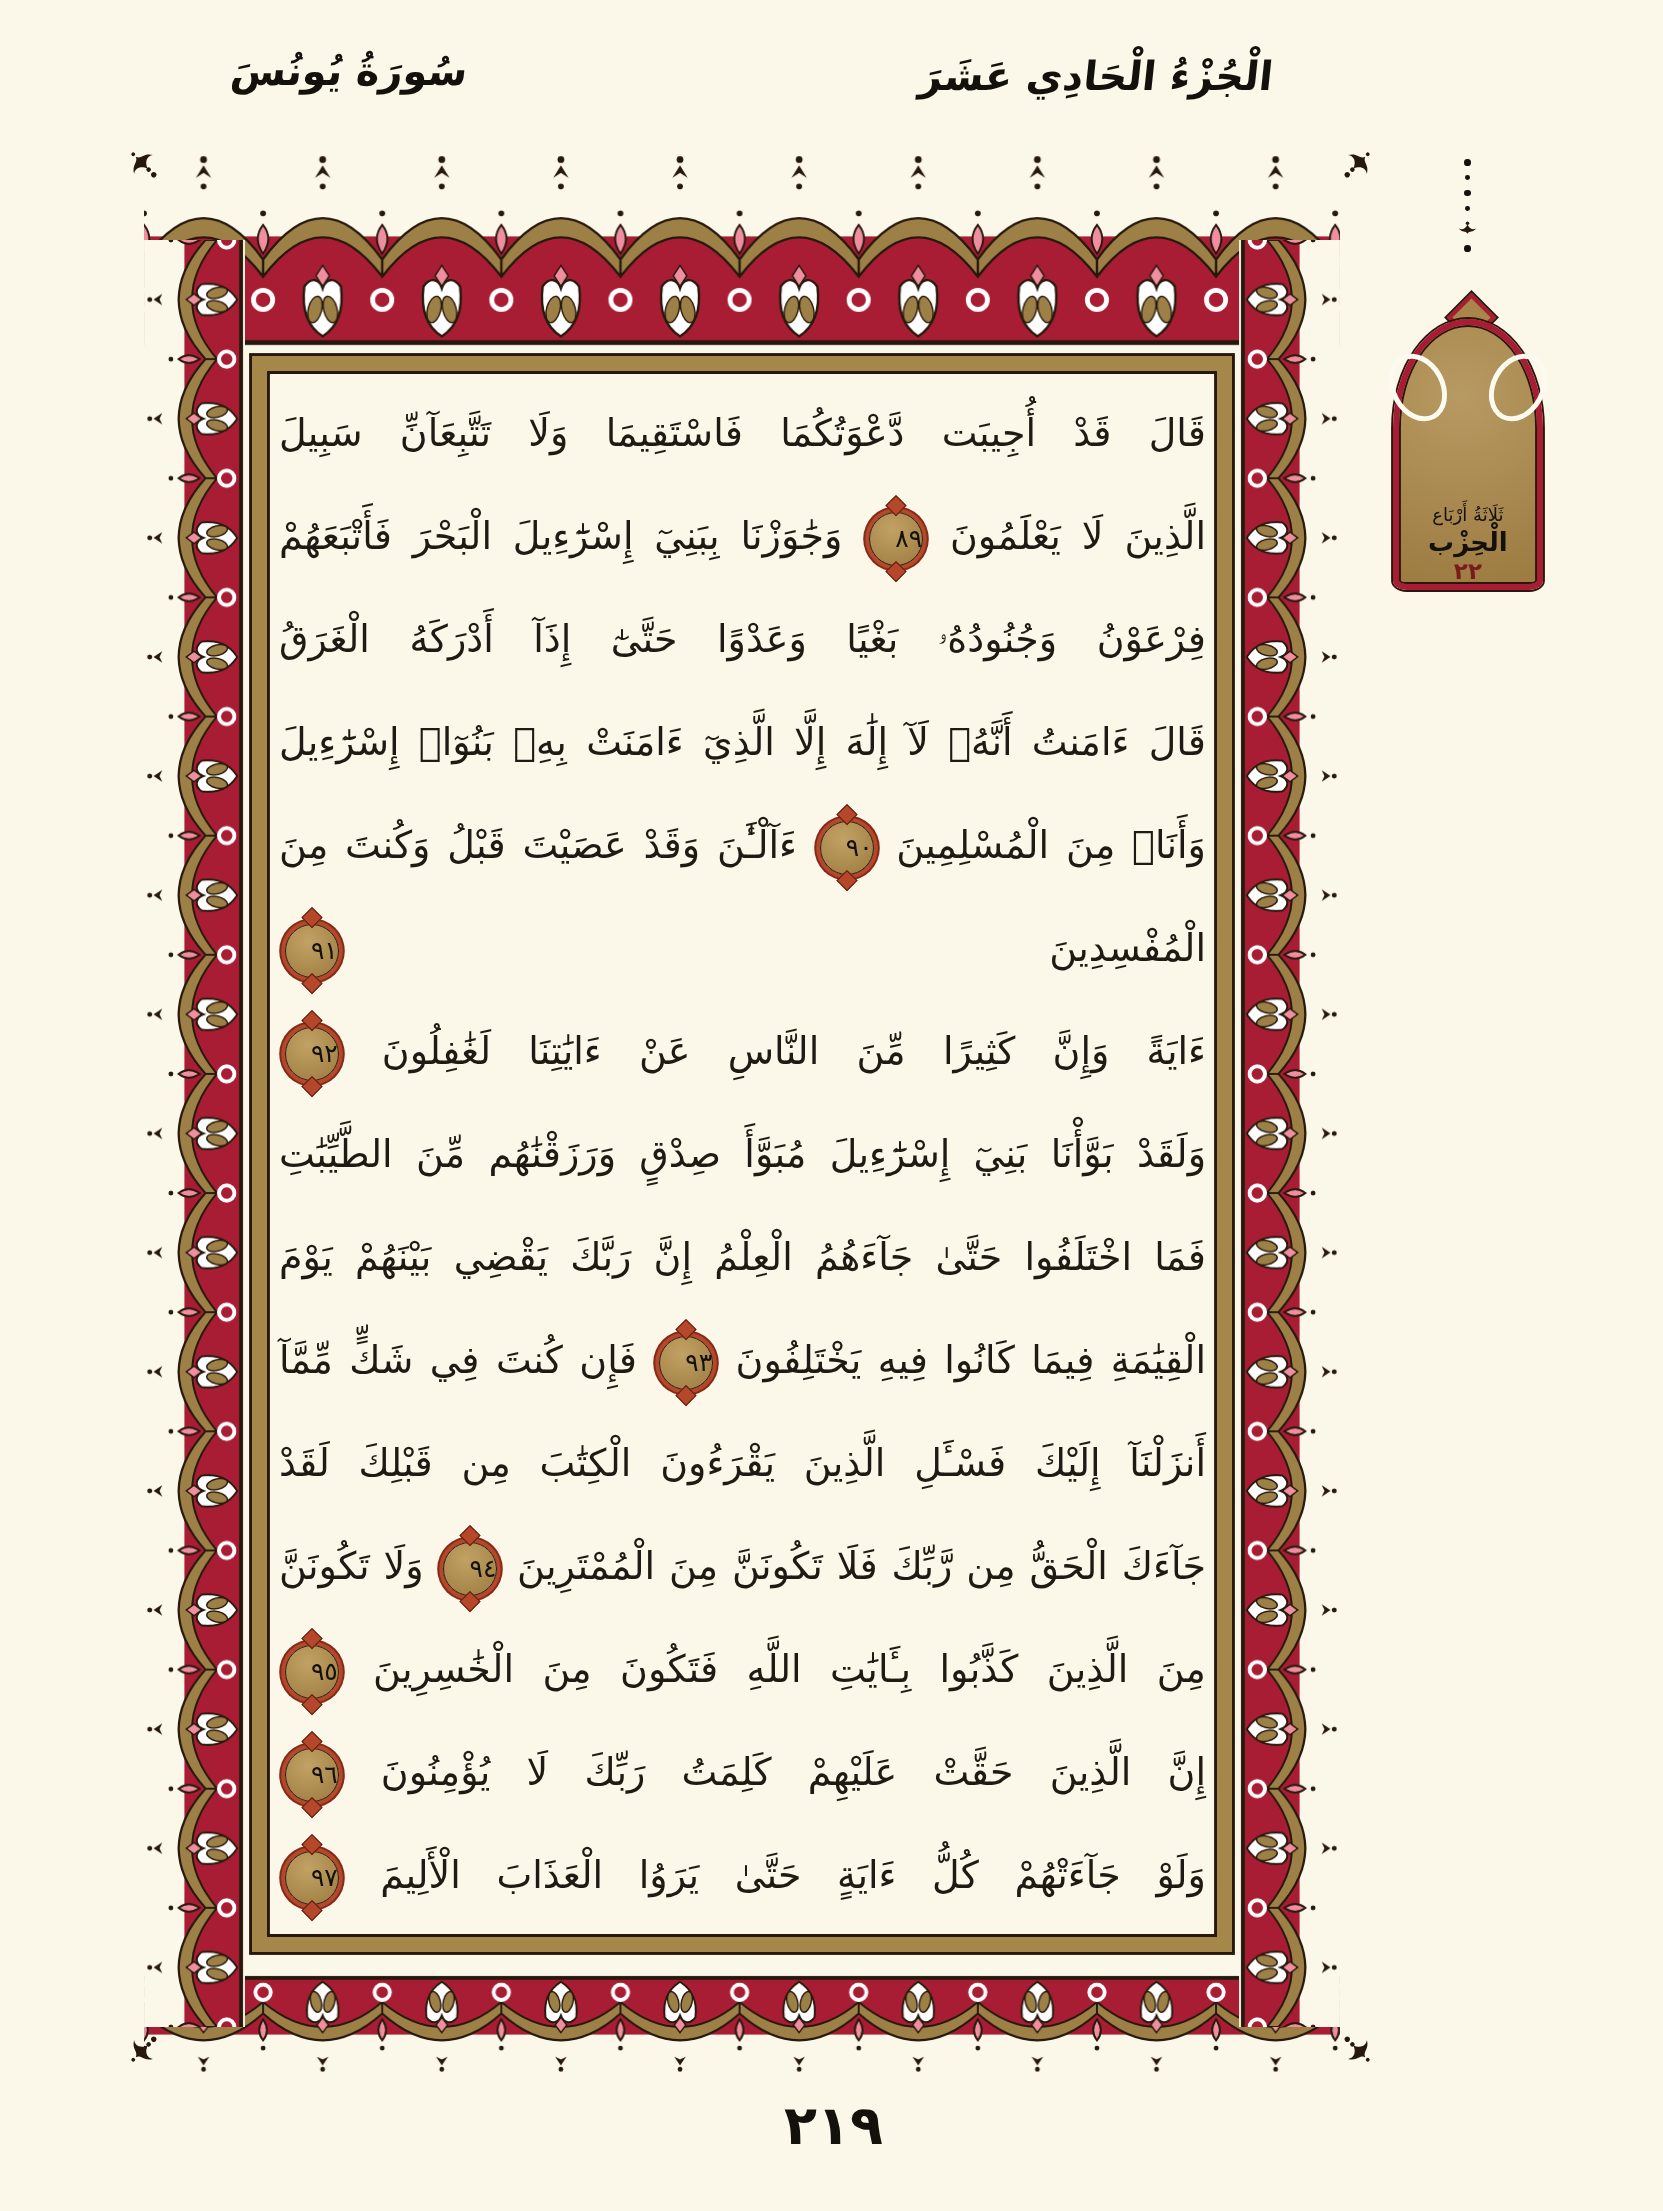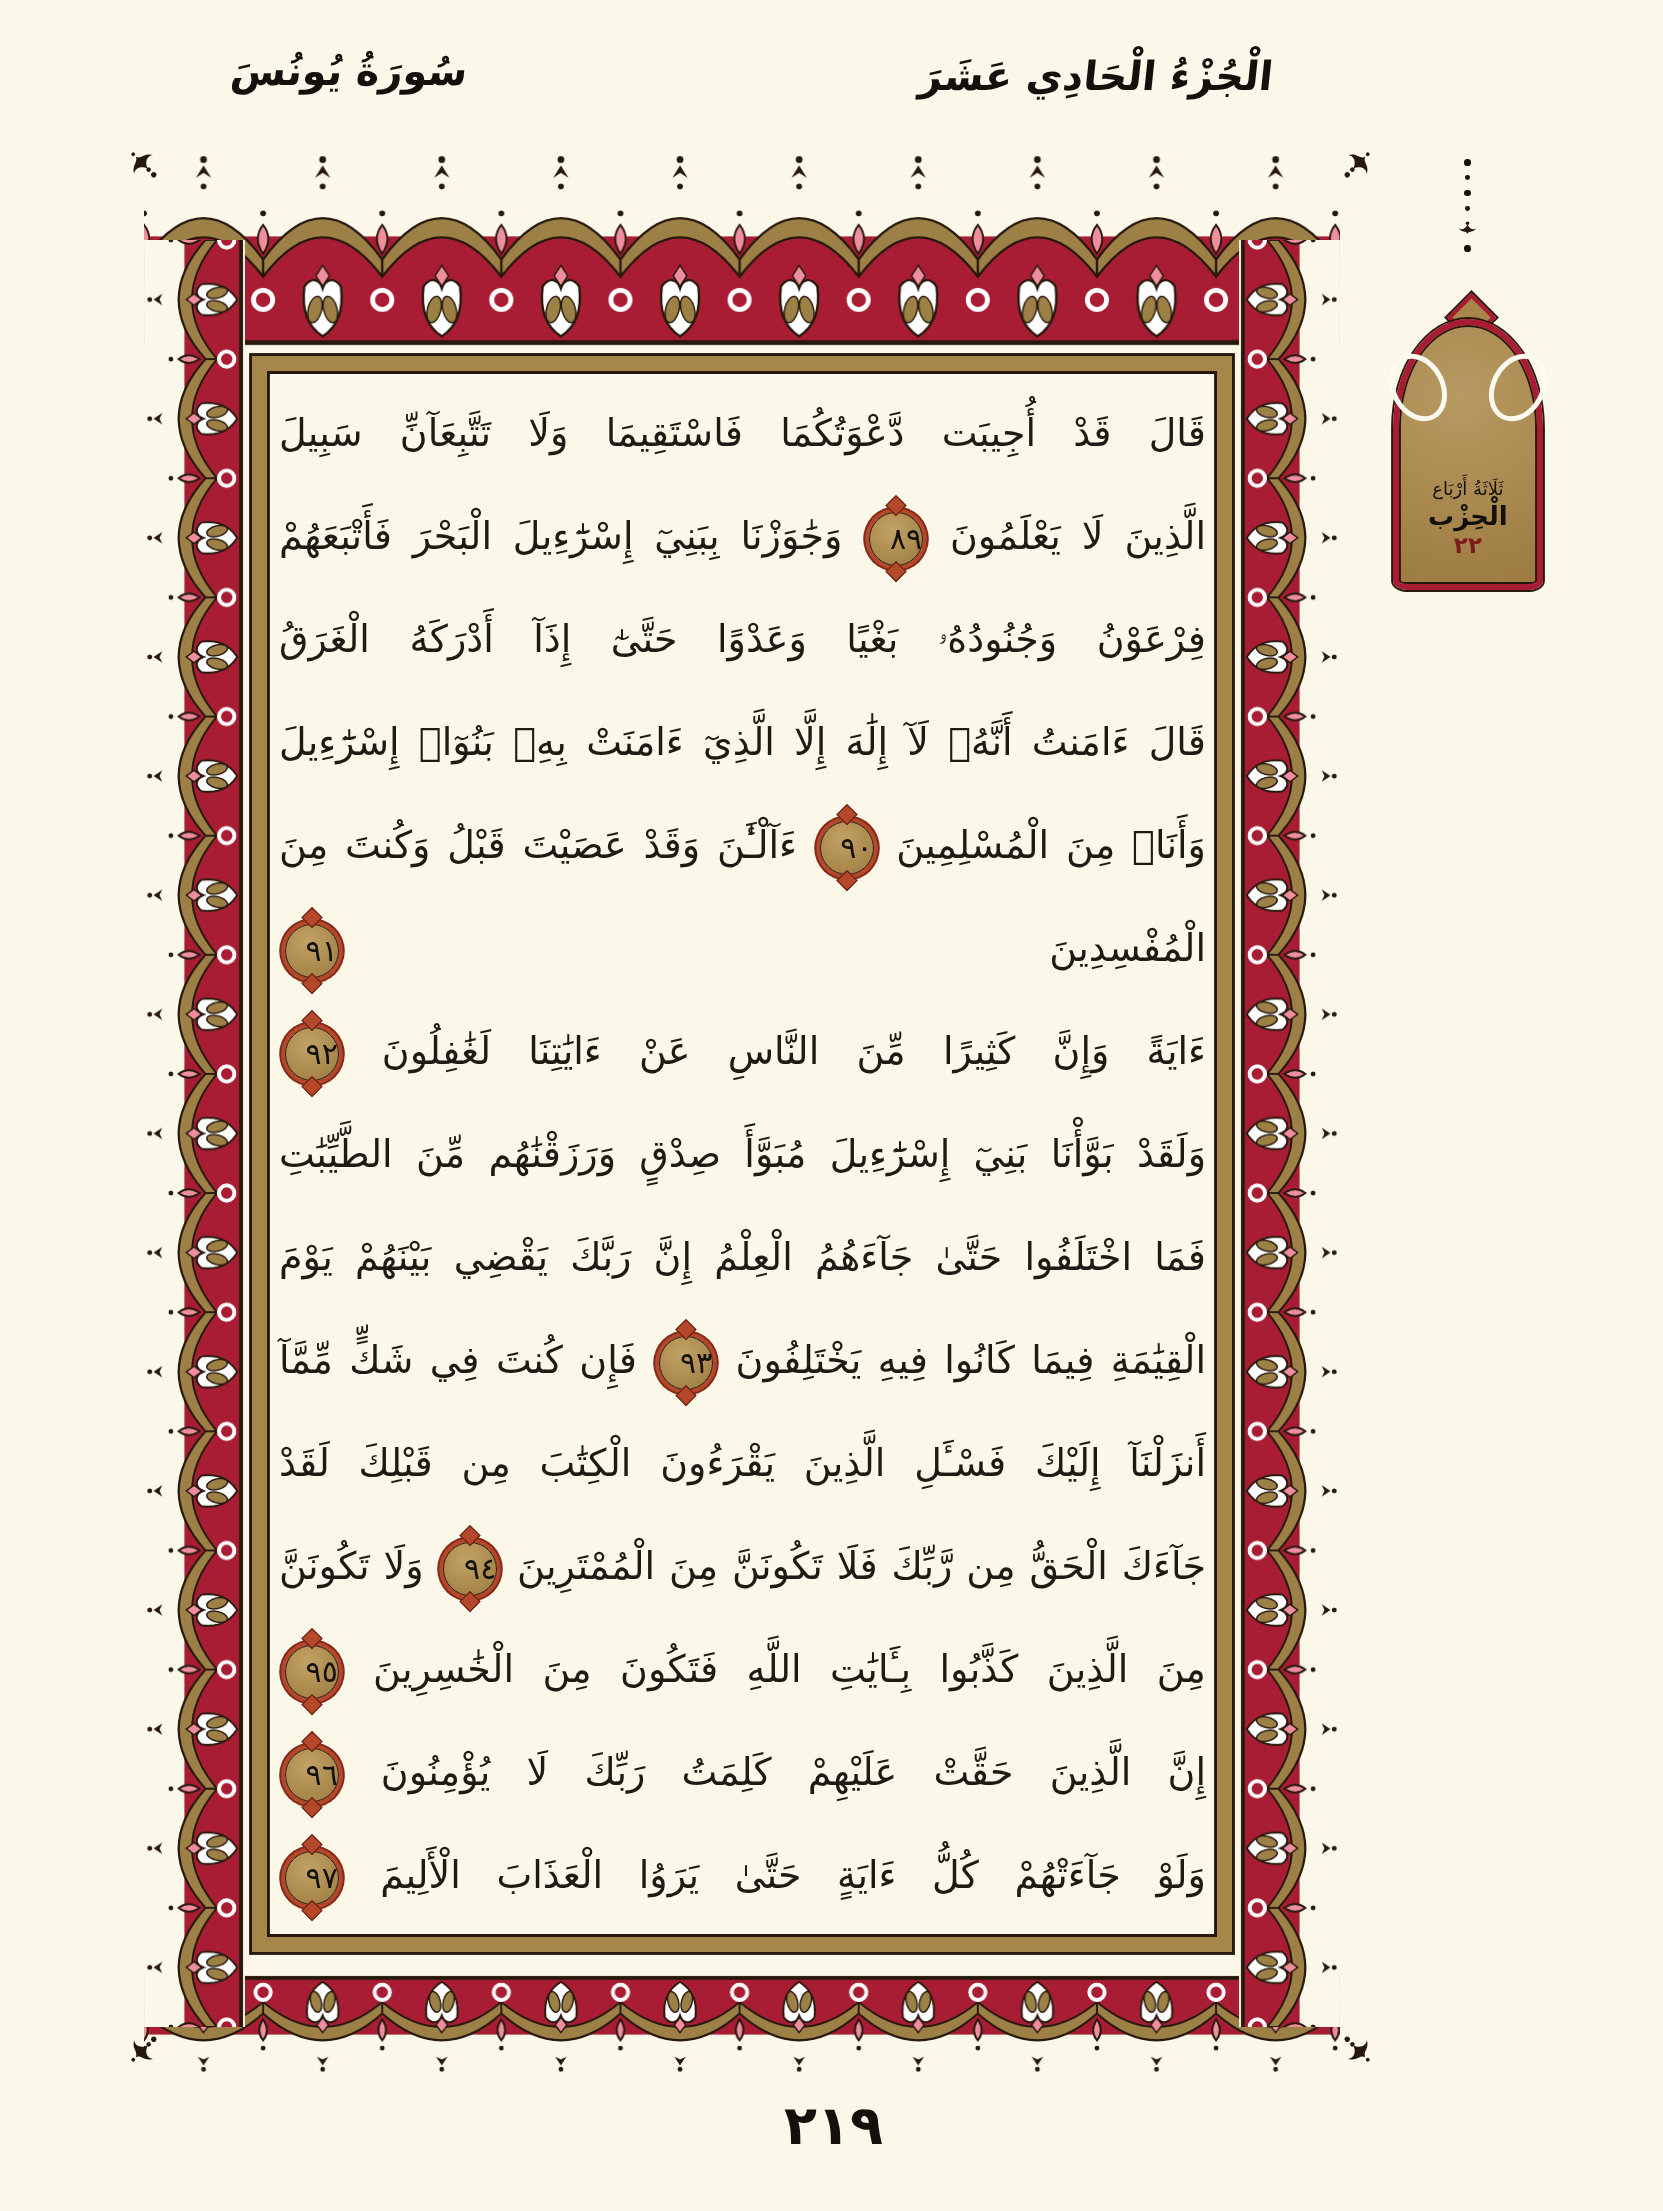--- a/index.html
+++ b/index.html
@@ -29,33 +29,33 @@
   .line .t{letter-spacing:0;}
   .vm{display:inline-block;width:52px;height:52px;border-radius:50%;position:relative;
       vertical-align:middle;margin:0 5.8px;
       background:radial-gradient(circle at 42% 32%, #c3a express, #9c7a40);
       background:radial-gradient(circle at 42% 32%, #c2a264, #9c7a40);
       border:1.9px solid #26180c;
       box-shadow:0 0 0 3.8px #b5472b, 0 0 0 5.8px #842a18;}
   .vm::before,.vm::after{content:"";position:absolute;left:50%;width:12.5px;height:12.5px;
       background:#b5472b;border:1.9px solid #5f1d10;transform:translateX(-50%) rotate(45deg);}
   .vm::before{top:-14.4px;} .vm::after{bottom:-14.4px;}
-  .vn{display:block;width:100%;text-align:center;line-height:52px;font-size:30px;color:#14110c;margin-left:20px;}
+  .vn{display:block;width:100%;text-align:center;line-height:52px;font-size:25px;color:#14110c;margin-left:20px;}
 
   
   .hizb{position:absolute;left:1391px;top:298px;width:154px;height:298px;}
   .hizb-tip{position:absolute;left:63px;top:1.9px;width:27px;height:27px;background:#a8854a;
       border:4.8px solid #a81d33;box-shadow:0 0 0 1.9px #26180c;transform:rotate(45deg);}
   .hizb-dome{position:absolute;left:1.9px;top:21px;width:150px;height:271px;box-sizing:border-box;
       background:radial-gradient(circle at 45% 28%, #b79a62, #9c7a40);
       border:6.7px solid #a81d33;
       box-shadow:0 0 0 1.9px #26180c, inset 0 0 0 1.9px #26180c;
       border-radius:50% 50% 13.4px 13.4px / 40% 40% 9.6px 9.6px;
       display:flex;flex-direction:column;align-items:center;justify-content:flex-end;
-      padding-bottom:26px;}
+      padding-bottom:0;}
   .hizb-dome::before,.hizb-dome::after{content:"";position:absolute;top:27px;width:44px;height:61px;
       border:5.8px solid #fdfaf0;border-radius:50%;}
   .hizb-dome::before{left:-7.7px;transform:rotate(-28deg);}
   .hizb-dome::after{right:-7.7px;transform:rotate(28deg);}
   .hizb-fraction{font-size:18px;color:#14110c;direction:rtl;}
   .hizb-label{font-size:26px;font-weight:bold;color:#14110c;direction:rtl;margin-top:1.9px;}
   .hizb-num{font-size:23px;color:#7b1a1a;font-weight:bold;margin-top:1px;}
   .hizb-finial{position:absolute;left:1456px;top:159px;width:23px;display:flex;flex-direction:column;
       align-items:center;gap:9.6px;}
   .hf-dot{width:6.7px;height:6.7px;border-radius:50%;background:#14110c;}

